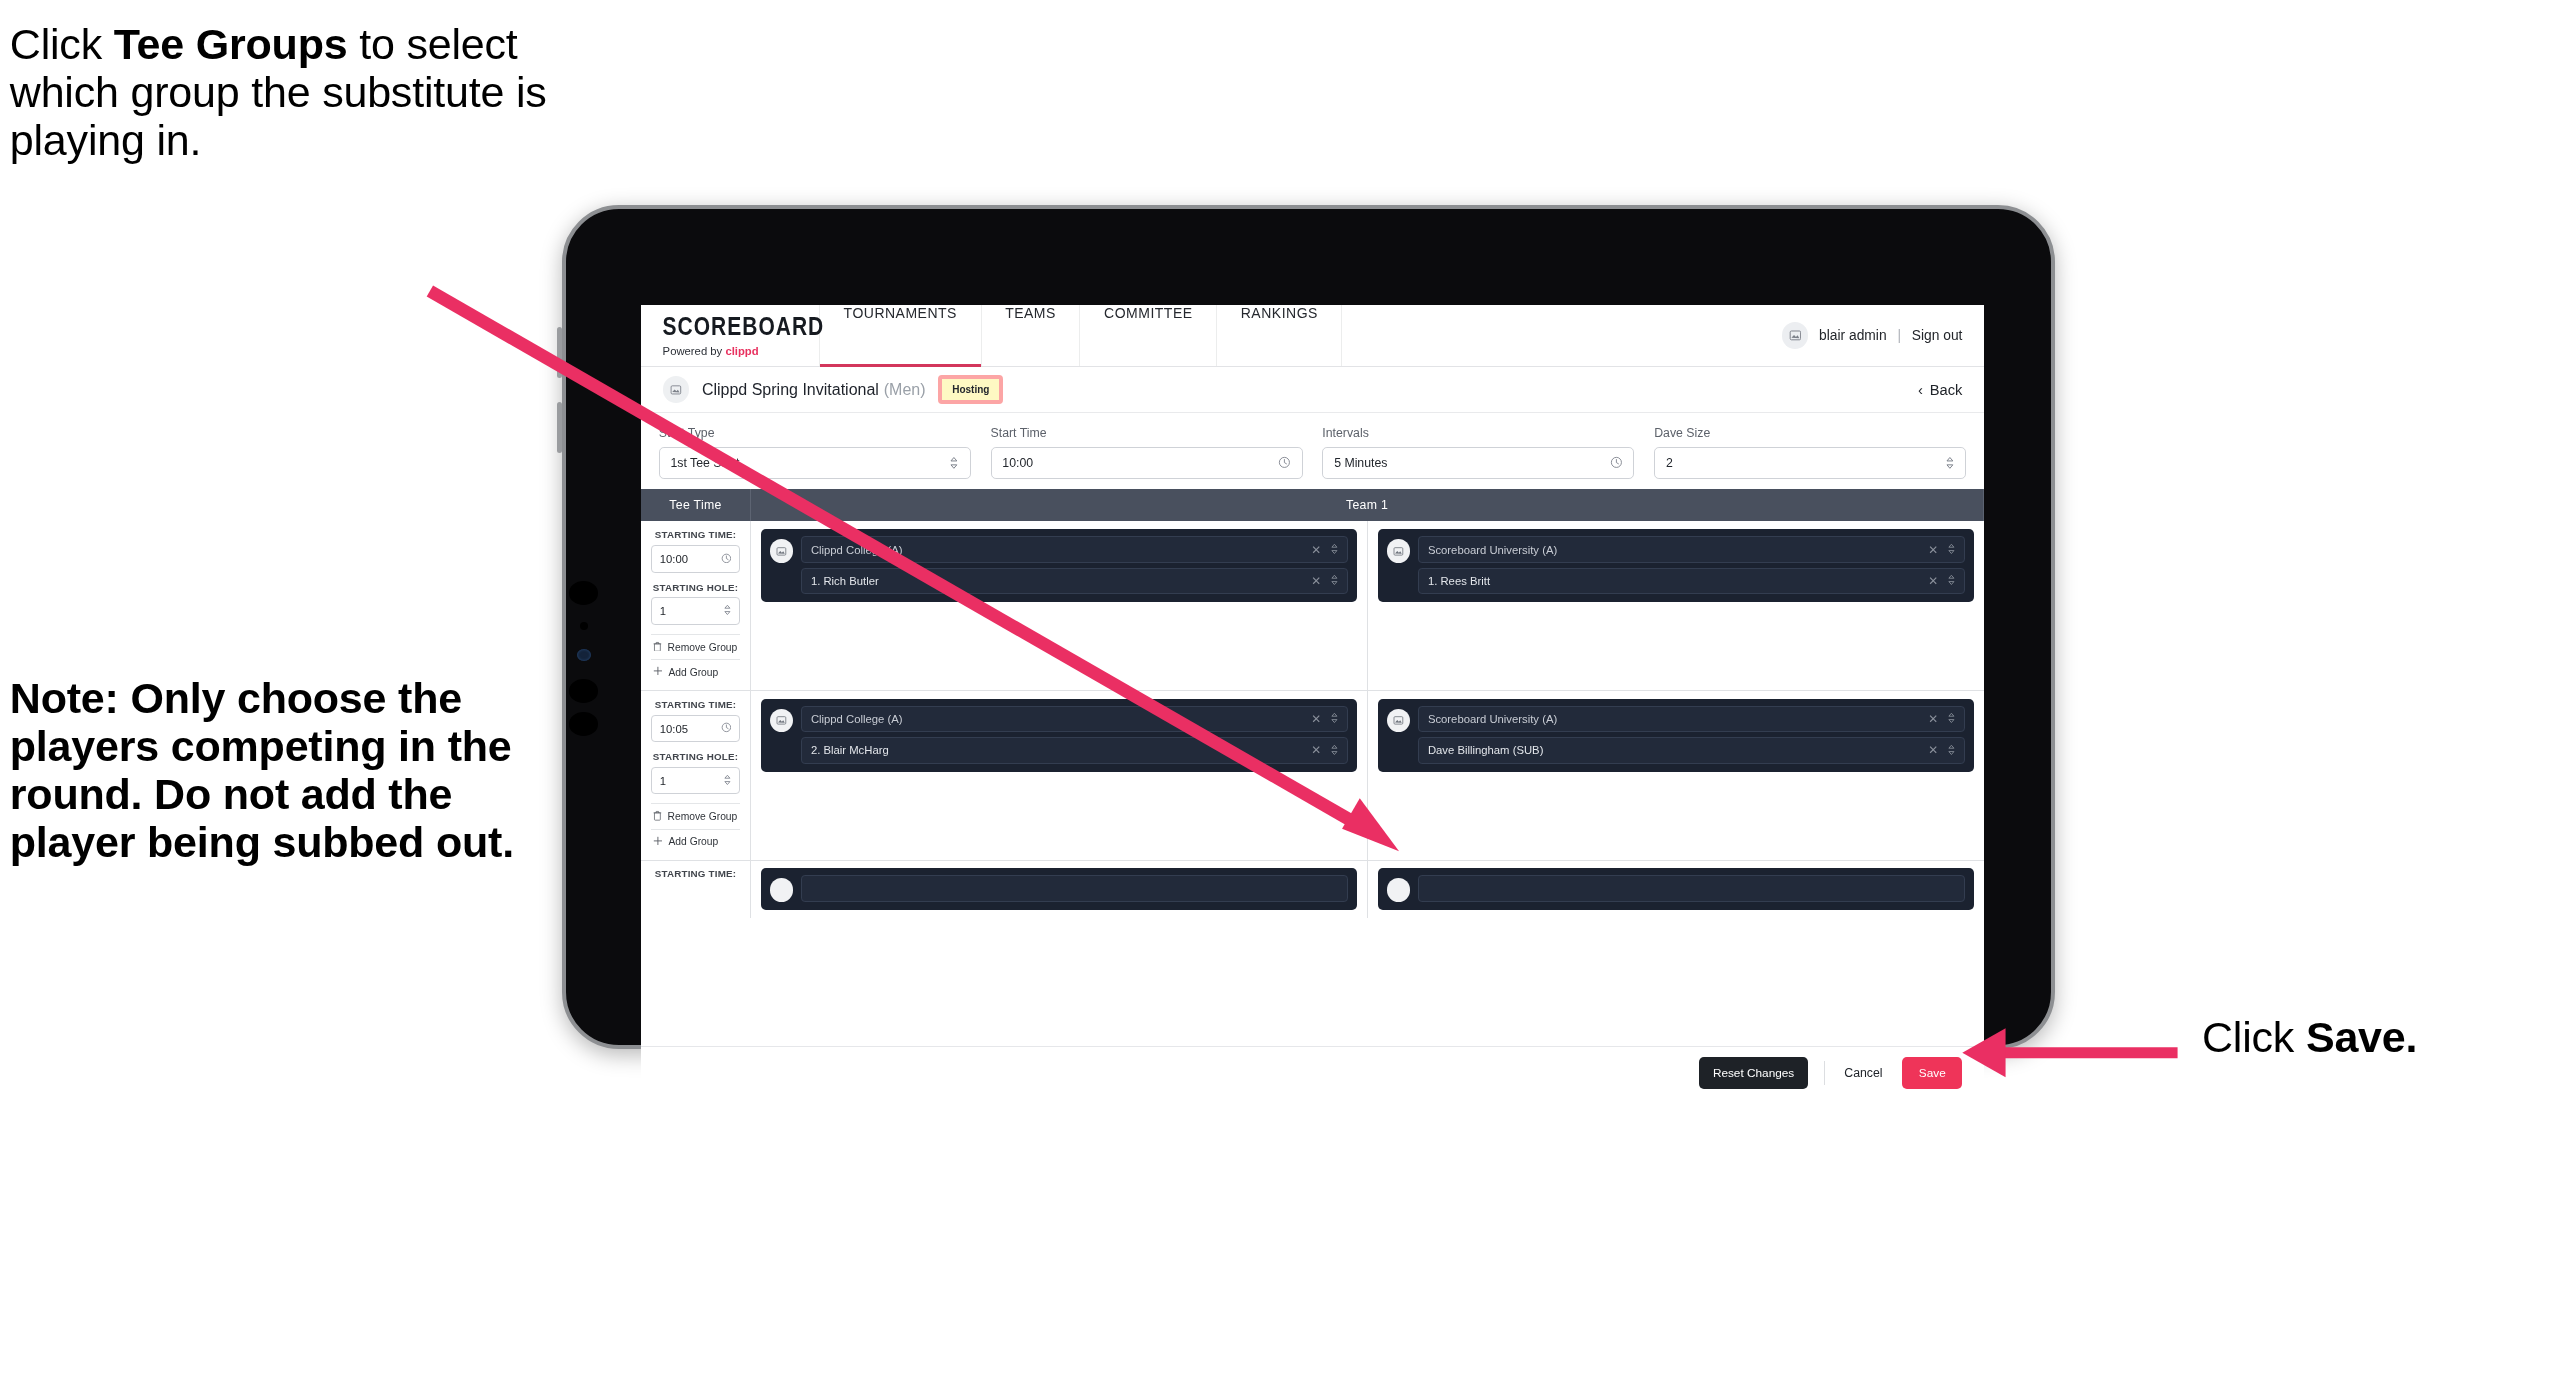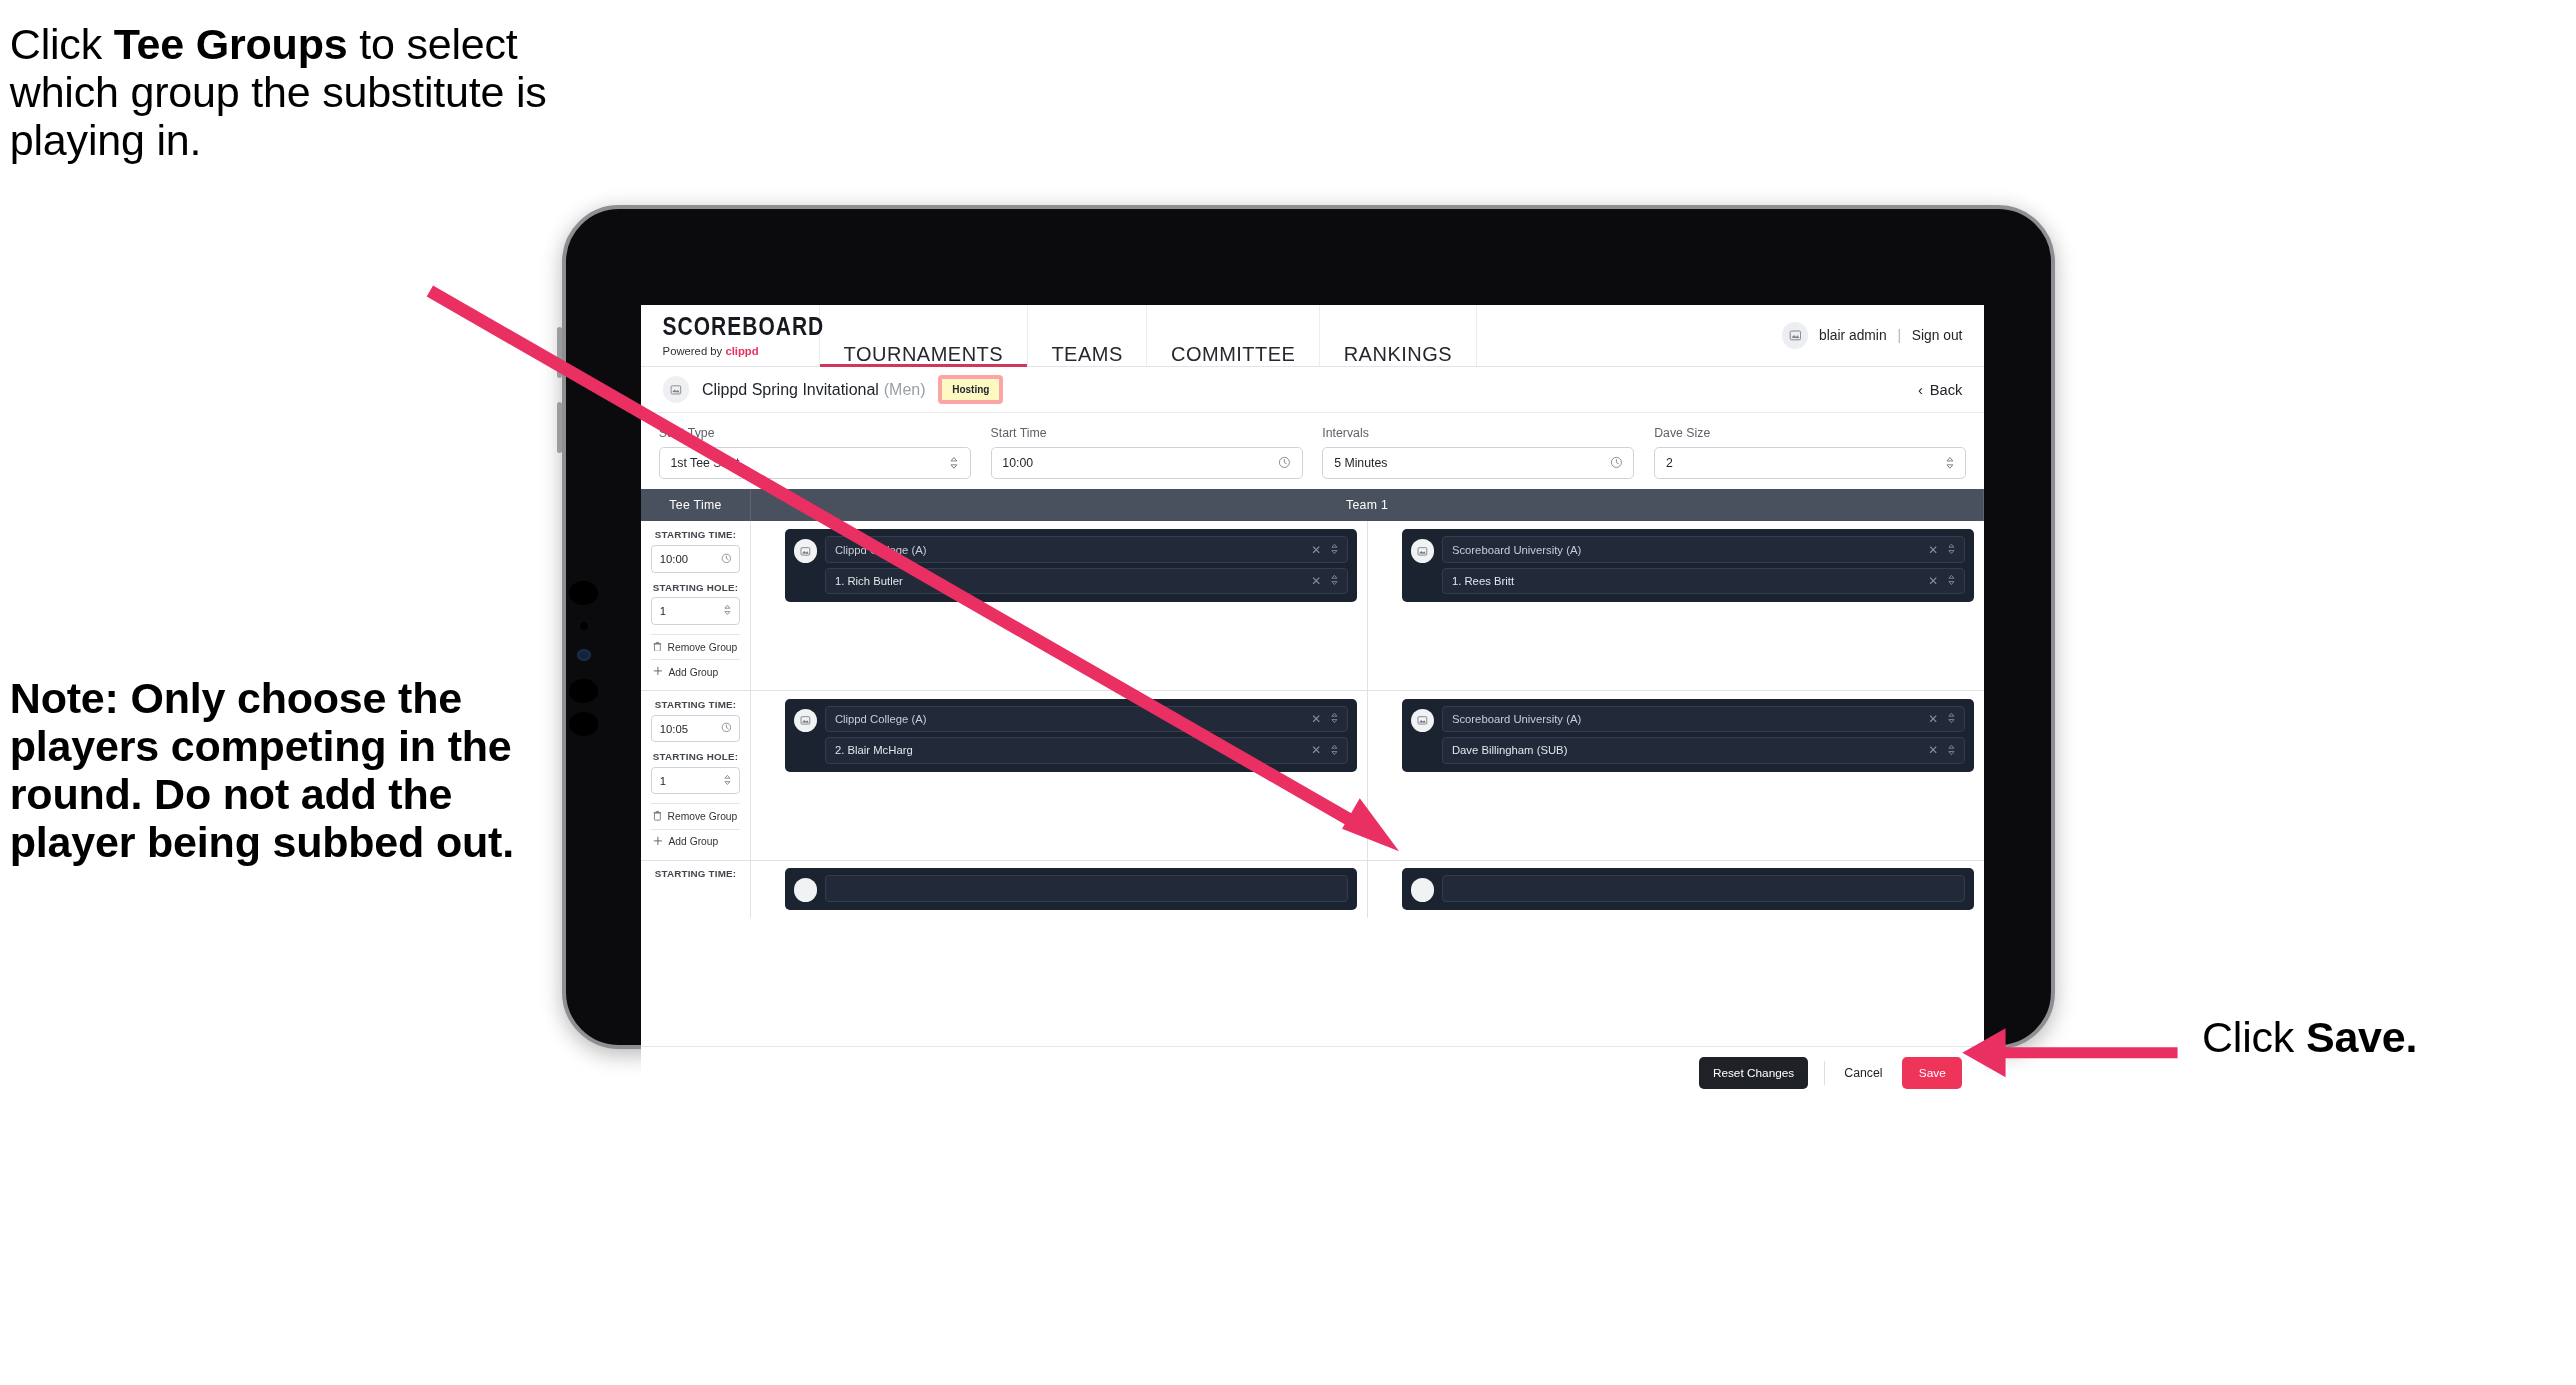--- a/index.html
+++ b/index.html
@@ -67,22 +67,22 @@
   .brand-top {
     font-weight: 700; font-size: 21px; letter-spacing: 1px;
     color: #161a20; font-family:"Liberation Sans", sans-serif;
     transform: scaleY(1.22); transform-origin: left center;
   }
   .brand-sub { font-size: 11.3px; color:#2b2f36; margin-top:6.9px; }
   .brand-sub .clippd { color:#e8315f; font-weight:700; }
 
   .navtabs { display:flex; align-items:stretch; }
   .navtab {
-    display:flex; align-items:flex-end; padding:0 23.6px;
-    font-size:20px; letter-spacing:0.5px; color:#25282e;
+    display:flex; align-items:flex-start; padding:0 23.6px;
+    font-size:14px; letter-spacing:0.5px; color:#25282e;
     border-right:1px solid #eceded; position:relative; cursor:pointer;
   }
   .navtab.active::after {
     content:""; position:absolute; left:0; right:0; bottom:-1px; height:2.9px; background:#d3365c;
   }
   .navspacer { flex:1; }
   .navright { display:flex; align-items:center; gap:10.8px; padding-right:21.6px; font-size:13.8px; color:#23262b; }
   .avatar {
     width:26.5px; height:26.5px; border-radius:50%; background:#eceef1;
     display:flex; align-items:center; justify-content:center; color:#7c8089; font-size:12.8px;
@@ -127,21 +127,21 @@
   .th {
     display:flex; align-items:center; justify-content:center;
     font-size:12.3px; letter-spacing:0.3px;
   }
   .th-tee { flex:0 0 110px; border-right:1px solid #5d6472; }
   .th-t1 { flex:1; border-right:1px solid #5d6472; }
   .th-t2 { flex:1; }
 
   
   .tbody { flex:1; overflow:hidden; background:#fff; }
-  .trow { display:flex; border-bottom:1px solid #dfe1e4; min-height:146px;gap:24px; }
+  .trow { display:flex; border-bottom:1px solid #dfe1e4; min-height:146px; }
   .trow.partial { min-height:35px; overflow:hidden; border-bottom:none; }
 
   .cell-tee {
     flex:0 0 110px; border-right:1px solid #dfe1e4;
     padding:7.9px 9.8px 5.9px 9.8px; display:flex; flex-direction:column; align-items:stretch;
   }
   .minilabel { font-size:9.8px; font-weight:700; color:#42464d; text-align:center; letter-spacing:0.2px; margin-bottom:4.9px; }
   .minictrl {
     height:27.5px; border:1px solid #cfd2d7; border-radius:3.9px; background:#fff;
     display:flex; align-items:center; padding:0 7.9px; font-size:11.3px; color:#23272d; margin-bottom:8.8px;

